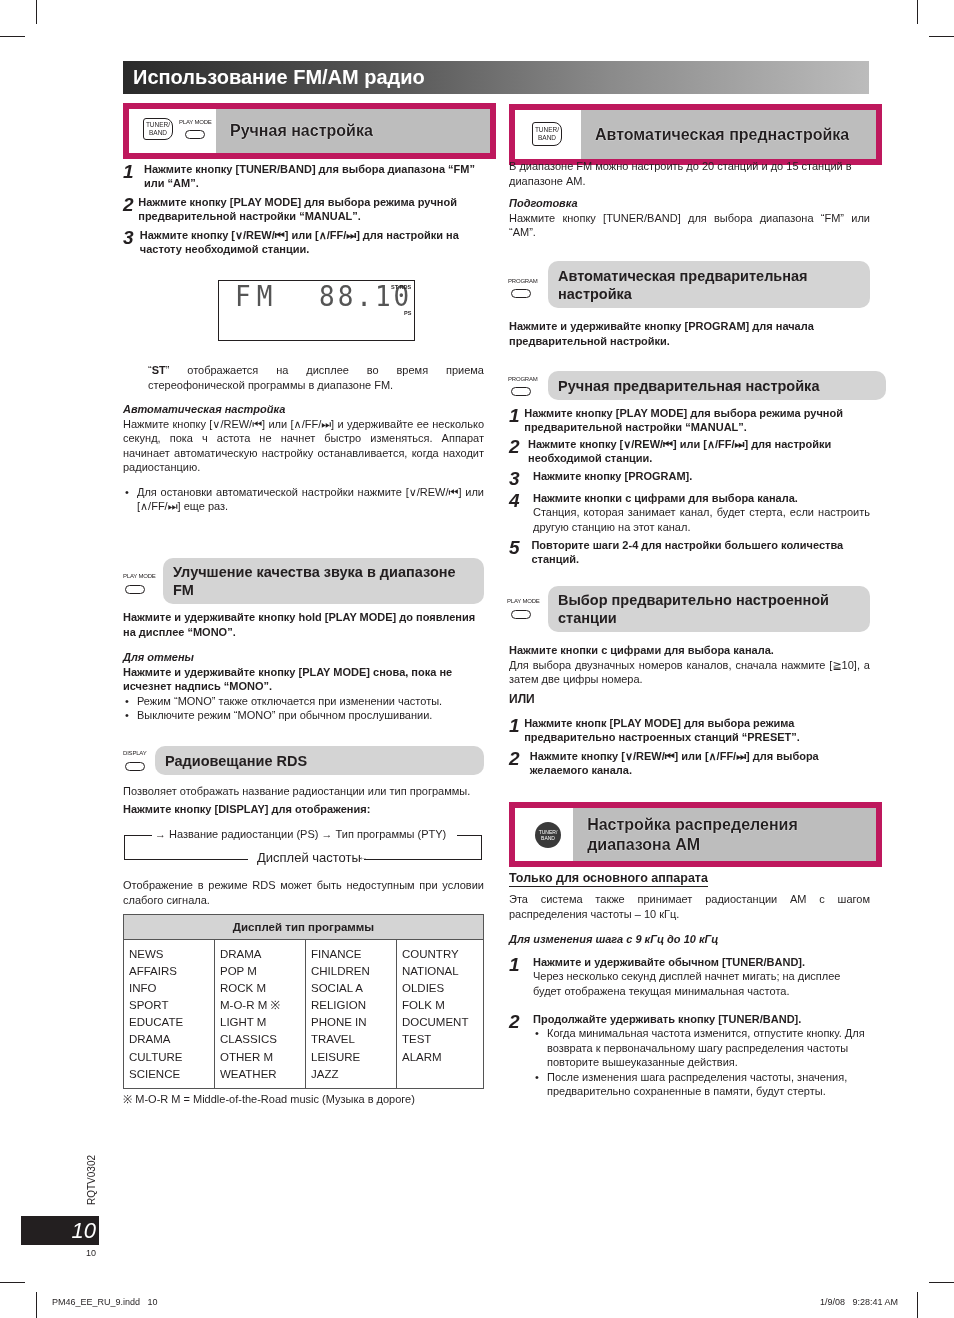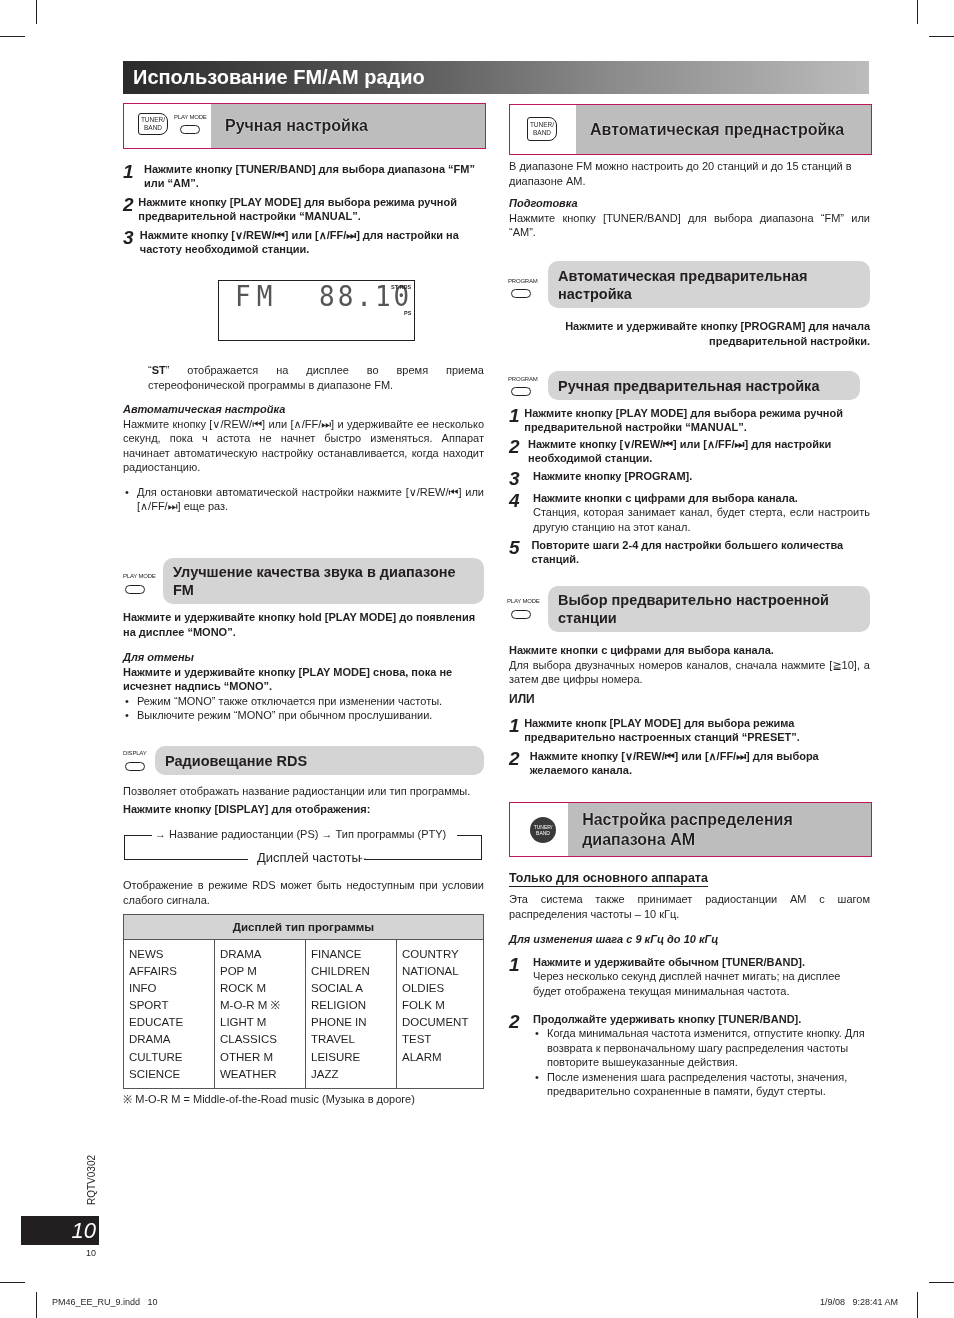--- a/index.html
+++ b/index.html
@@ -1,20 +1,20 @@
 <!DOCTYPE html>
 <html><head>
 <meta charset="utf-8">
 <style>
   html,body{margin:0;padding:0;background:#fff;}
   body{width:954px;height:1318px;position:relative;overflow:hidden;font-family:"Liberation Sans",sans-serif;color:#231f20;}
   .abs{position:absolute;}
   .crop{position:absolute;background:#231f20;}
   .title-bar{left:123px;top:61px;width:746px;height:33px;background:linear-gradient(90deg,#2a2a2a 0%,#555 35%,#8a8a8a 65%,#bcbcbc 100%);color:#fff;font-weight:bold;font-size:20px;line-height:33px;padding-left:10px;box-sizing:border-box;}
-  .sec-head-box{position:absolute;display:flex;border:1px solid #be185d;background:#bdbdbd;}
+  .sec-head-box{position:absolute;display:flex;border:6px solid #be185d;background:#bdbdbd;}
   .sec-head-box .iconcell{background:#fff;width:66px;display:flex;align-items:center;justify-content:center;}
   .sec-head-box .htext{font-weight:bold;font-size:16px;color:#231f20;padding-left:14px;display:flex;align-items:center;line-height:20px;text-shadow:0 0 1px #fff,0 0 1px #fff;}
   .pill-head{position:absolute;background:#d4d4d4;border-radius:10px;font-weight:bold;font-size:14.5px;line-height:18px;padding:3px 10px;box-sizing:border-box;display:flex;align-items:center;}
   .btn-lbl{position:absolute;font-size:6px;letter-spacing:-0.2px;color:#231f20;}
   .btn-oval{position:absolute;width:20px;height:9px;border:1px solid #231f20;border-radius:6px;box-sizing:border-box;}
   .step{position:absolute;display:flex;}
   .step .num{font-weight:bold;font-style:italic;font-size:19px;width:24px;line-height:20px;}
   .step .txt{font-weight:bold;font-size:11px;line-height:14px;}
   .txt-n{font-size:11px;line-height:14.5px;}
   .p{position:absolute;font-size:11px;line-height:14.5px;text-align:justify;}
@@ -179,25 +179,25 @@
 
 <div class="p" style="left:509px;top:159px;width:361px;text-align:left;">В диапазоне FM можно настроить до 20 станций и до 15 станций в диапазоне AM.</div>
 <div class="p" style="left:509px;top:196px;width:361px;">
   <div class="it">Подготовка</div>
   <div>Нажмите кнопку [TUNER/BAND] для выбора диапазона “FM” или “AM”.</div>
 </div>
 
 <div class="btn-lbl" style="left:508px;top:278px;">PROGRAM</div>
 <div class="btn-oval" style="left:511px;top:289px;"></div>
 <div class="pill-head" style="left:548px;top:261px;width:322px;height:47px;">Автоматическая предварительная настройка</div>
-<div class="p b" style="left:509px;top:319px;width:361px;text-align:right;">Нажмите и удерживайте кнопку [PROGRAM] для начала предварительной настройки.</div>
+<div class="p b" style="left:509px;top:319px;width:361px;text-align:left;">Нажмите и удерживайте кнопку [PROGRAM] для начала предварительной настройки.</div>
 
 <div class="btn-lbl" style="left:508px;top:376px;">PROGRAM</div>
 <div class="btn-oval" style="left:511px;top:387px;"></div>
-<div class="pill-head" style="left:548px;top:371px;width:312px;height:29px;text-align:center;">Ручная предварительная настройка</div>
+<div class="pill-head" style="left:548px;top:371px;width:338px;height:29px;text-align:center;">Ручная предварительная настройка</div>
 
 <div class="step" style="left:509px;top:406px;width:361px;">
   <div class="num">1</div>
   <div class="txt">Нажмите кнопку [PLAY MODE] для выбора режима ручной предварительной настройки “MANUAL”.</div>
 </div>
 <div class="step" style="left:509px;top:437px;width:361px;">
   <div class="num">2</div>
   <div class="txt">Нажмите кнопку [∨/REW/⏮] или [∧/FF/⏭] для настройки необходимой станции.</div>
 </div>
 <div class="step" style="left:509px;top:469px;width:361px;">

